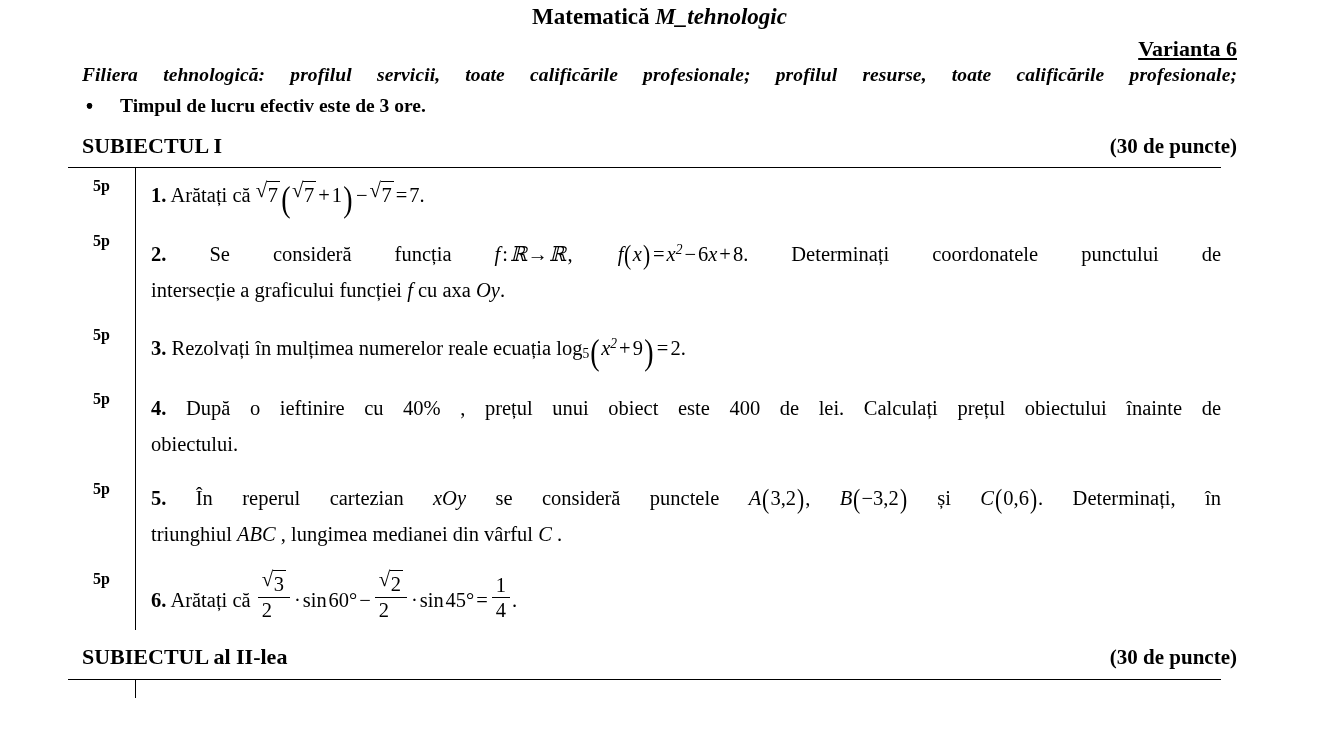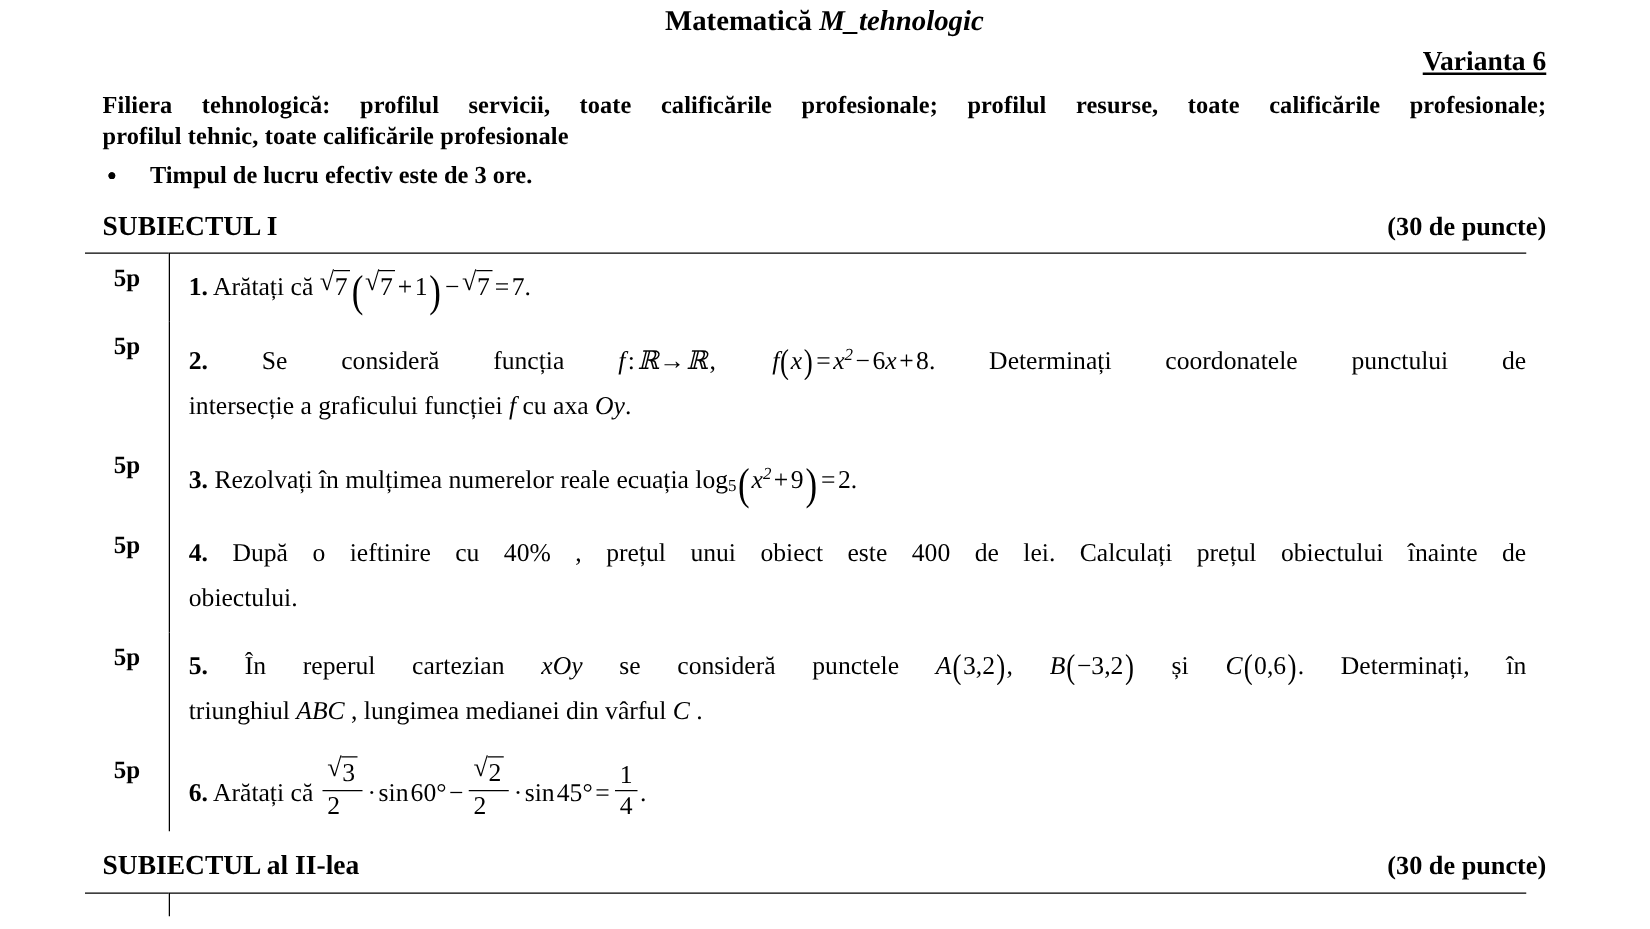--- a/index.html
+++ b/index.html
@@ -42,24 +42,25 @@
     font-weight: bold;
     line-height: 26px;
     margin-top: 6px;
     padding-right: 0px;
     text-decoration: underline;
   }
 
   .filiera {
     font-size: 19.5px;
     font-weight: bold;
+    font-style: italic;
     line-height: 25px;
     text-align: justify;
     text-align-last: left;
-    margin-top: 10px;
+    margin-top: 0;
     letter-spacing: 0.1px;
   }
   .filiera .l1 { display: block; text-align: justify; text-align-last: justify; }
   .filiera .l2 { display: block; }
 
   
   .bullets {
     list-style: none;
     margin: 6px 0 0 0;
     padding: 0;
@@ -97,21 +98,21 @@
     margin-top: 7px;
     border-top: 1.6px solid #000;
     border-collapse: collapse;
     width: 1153px;
     margin-left: -14px;
   }
   .prob-table td { vertical-align: top; padding: 0; }
   .col-pts {
     width: 67px;
     text-align: center;
-    font-size: 20px;
+    font-size: 16px;
     font-weight: bold;
     border-right: 1.6px solid #000;
     padding-top: 9px !important;
     padding-bottom: 9px !important;
     white-space: nowrap;
   }
   .col-body {
     padding: 9px 0 9px 15px !important;
     font-size: 20.5px;
     line-height: 36px;
@@ -190,21 +191,20 @@
 <div class="page">
 
   <div class="doc-title">
     <span>Matematică </span><span class="ital">M_tehnologic</span>
   </div>
 
   <div class="variant-line">Varianta 6</div>
 
   <div class="filiera">
     <span class="l1">Filiera tehnologică: profilul servicii, toate calificările profesionale; profilul resurse, toate calificările profesionale;</span>
-    <span class="l2">profilul tehnic, toate calificările profesionale</span>
   </div>
 
   <ul class="bullets">
     <li>
       <span class="dot">•</span>
     </li>
     <li>
       <span class="dot">•</span>
       <span>Timpul de lucru efectiv este de 3 ore.</span>
     </li>

